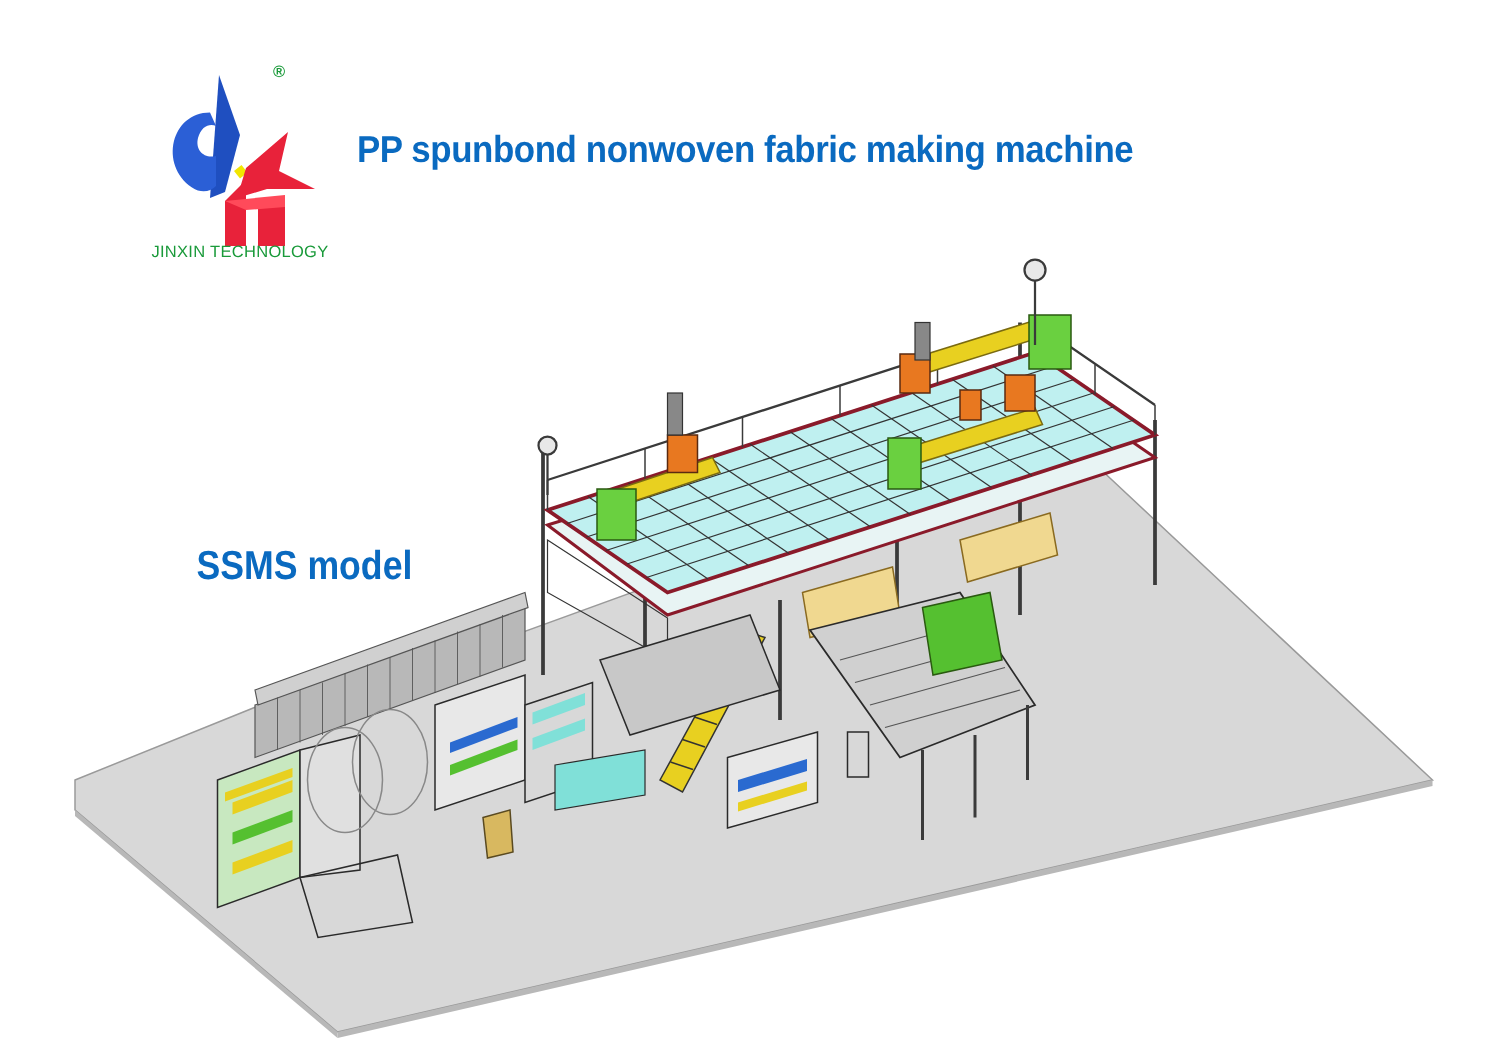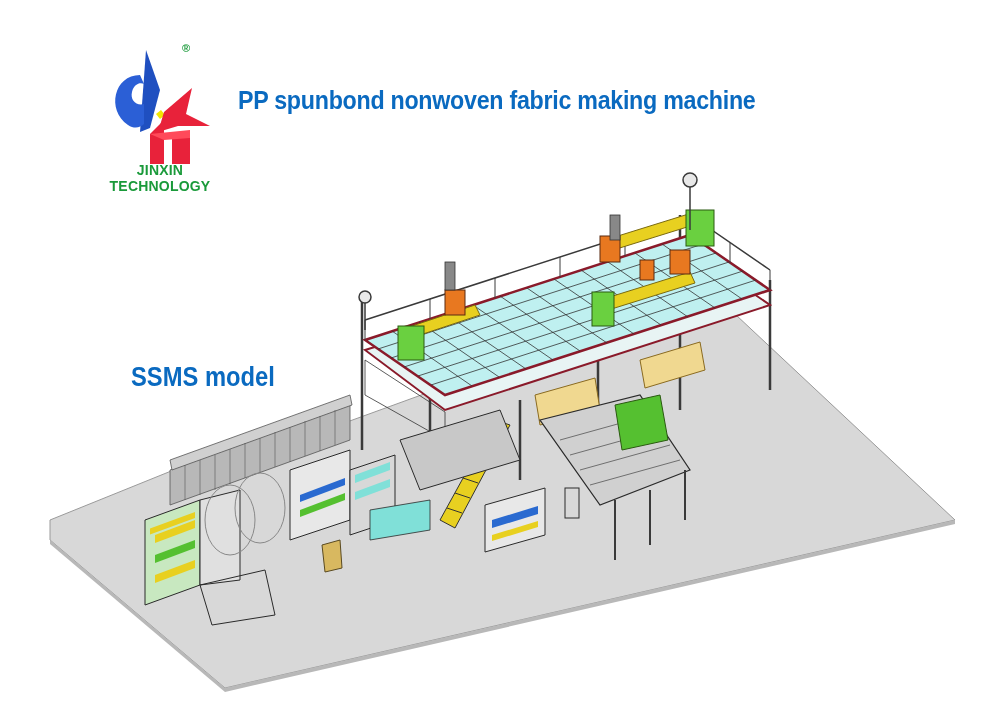--- a/index.html
+++ b/index.html
@@ -1,18 +1,18 @@
 <!DOCTYPE html>
 <html><head>
 <meta charset="utf-8">
 <style>
   html,body{margin:0;padding:0;background:#ffffff;}
   body{width:1000px;height:708px;position:relative;overflow:hidden;font-family:"Liberation Sans",sans-serif;}
   .logo{position:absolute;left:100px;top:40px;width:120px;height:140px;}
-  .logo-caption{position:absolute;left:0;top:122px;width:120px;text-align:center;font-weight:bold;font-size:14px;color:#1a9a3a;letter-spacing:0.2px;}
+  .logo-caption{position:absolute;left:0;top:122px;width:120px;text-align:center;font-weight:normal;font-size:11px;color:#1a9a3a;letter-spacing:0.2px;}
   .reg{position:absolute;left:82px;top:2px;font-size:11px;color:#1a9a3a;font-weight:bold;}
   .title{position:absolute;left:238px;top:86px;font-size:25px;font-weight:bold;color:#0a6ac0;white-space:nowrap;letter-spacing:-0.3px;transform:scaleX(0.93);transform-origin:left top;}
   .model{position:absolute;left:131px;top:362px;font-size:27px;font-weight:bold;color:#0a6ac0;white-space:nowrap;transform:scaleX(0.88);transform-origin:left top;}
   .scene{position:absolute;left:0;top:0;width:1000px;height:708px;}
 </style>
 </head>
 <body>
 
 <div class="logo">
   <svg width="120" height="125" viewBox="0 0 120 125">

